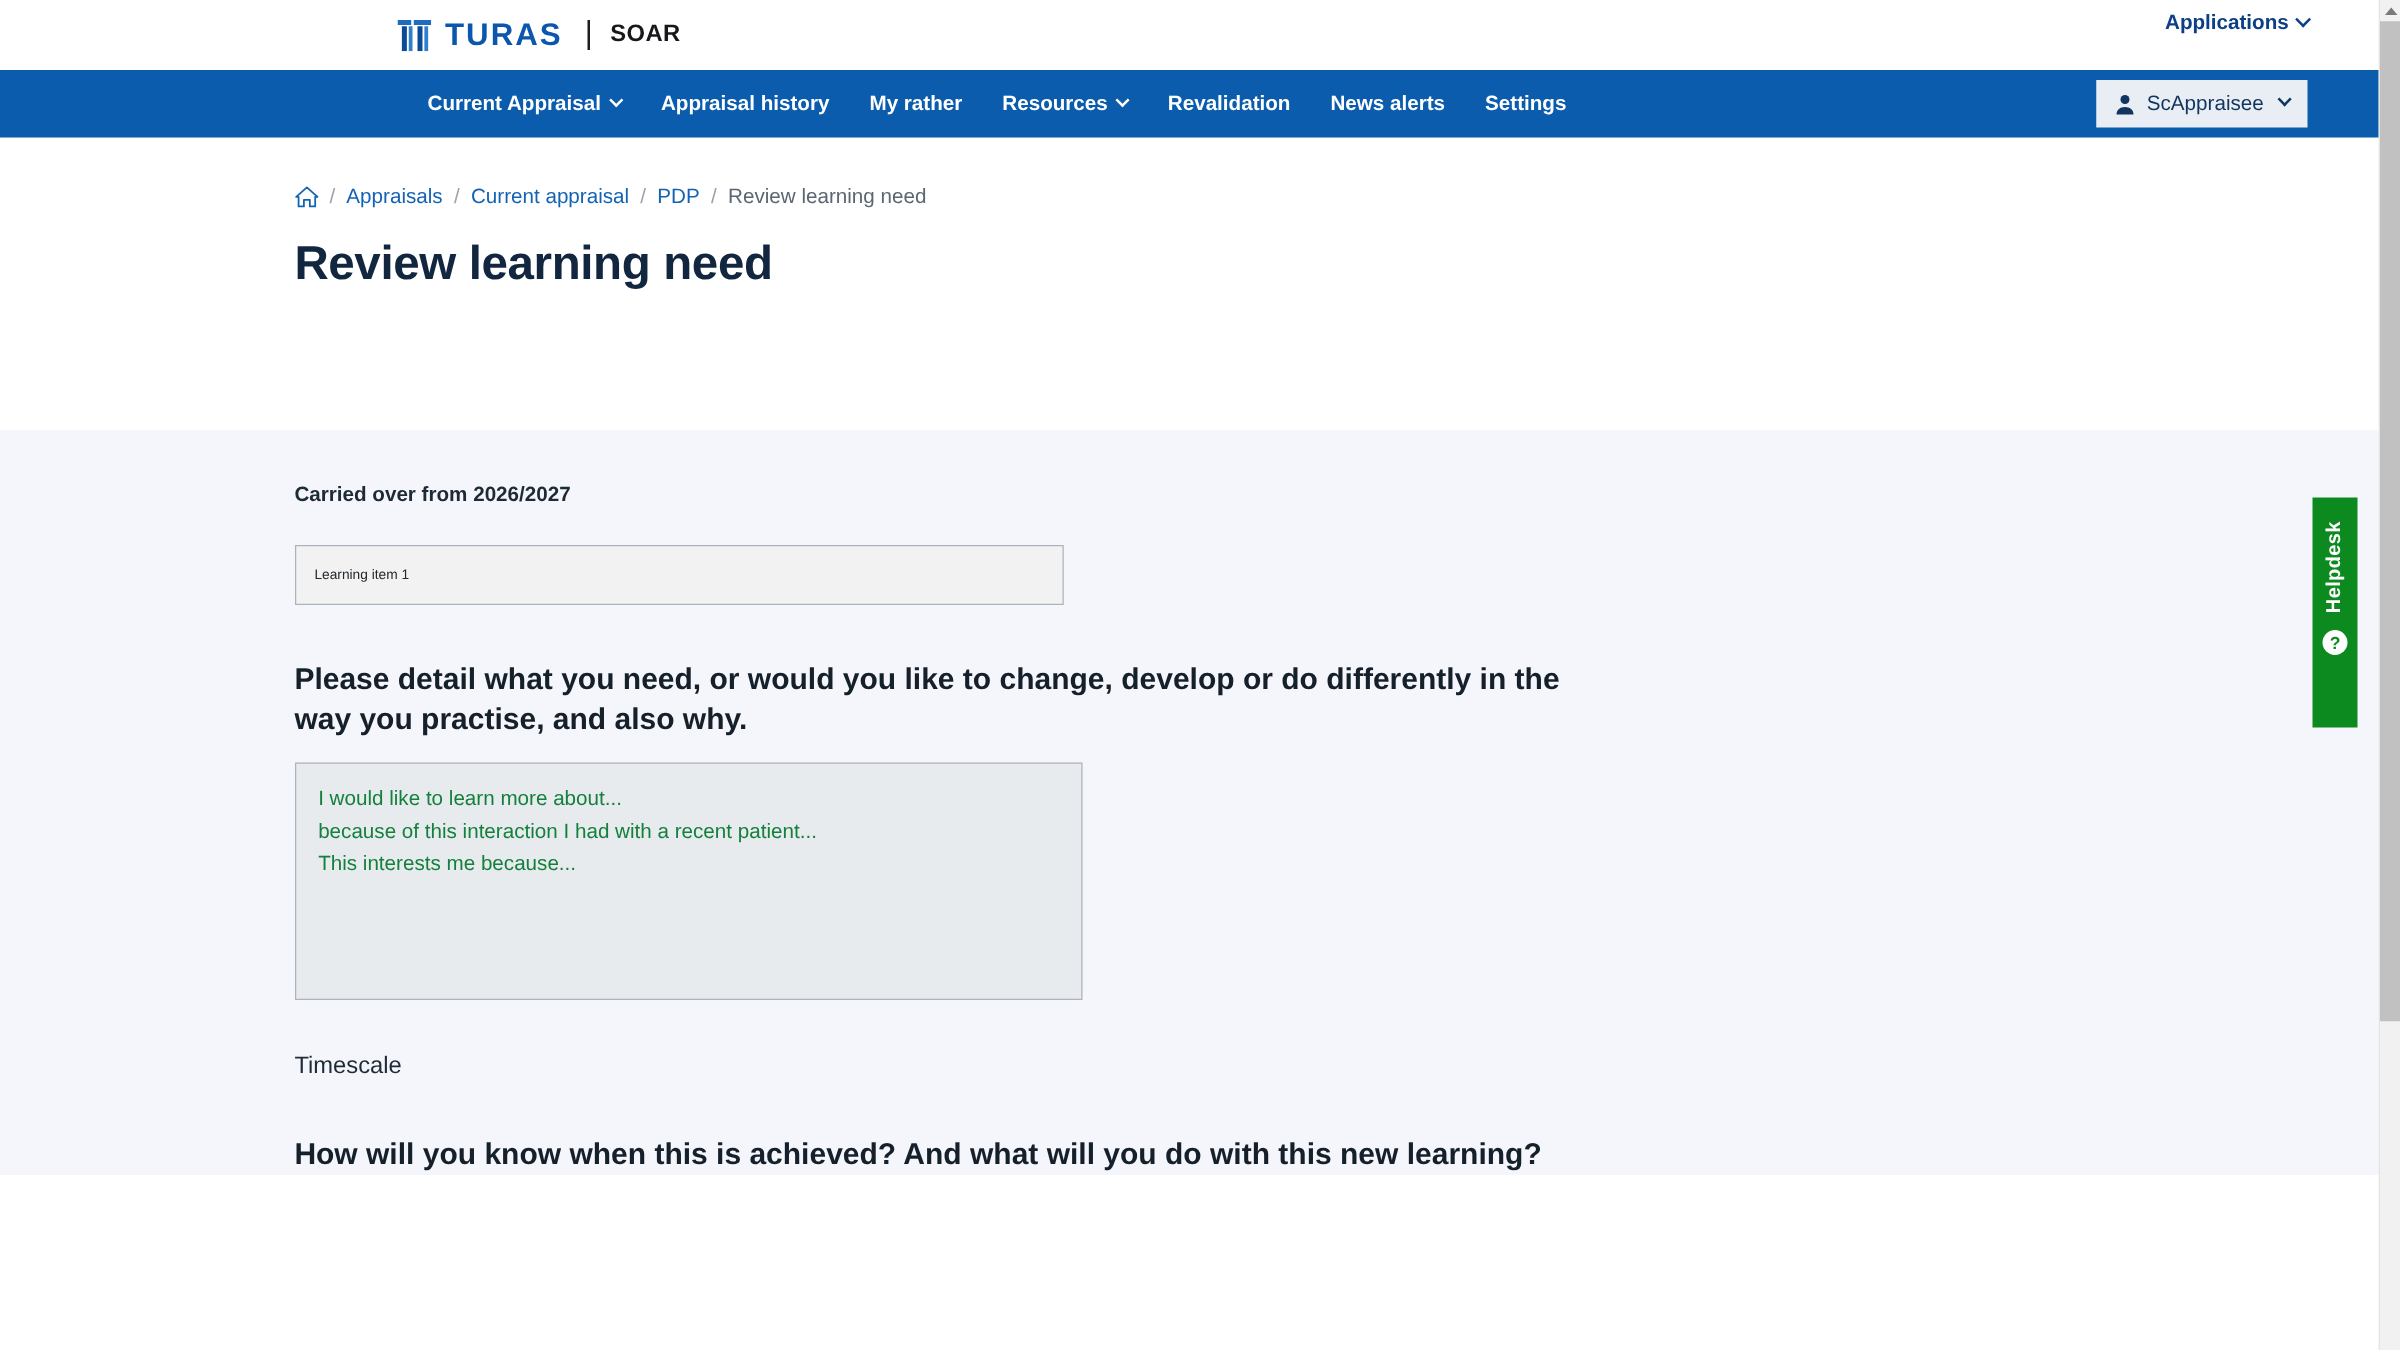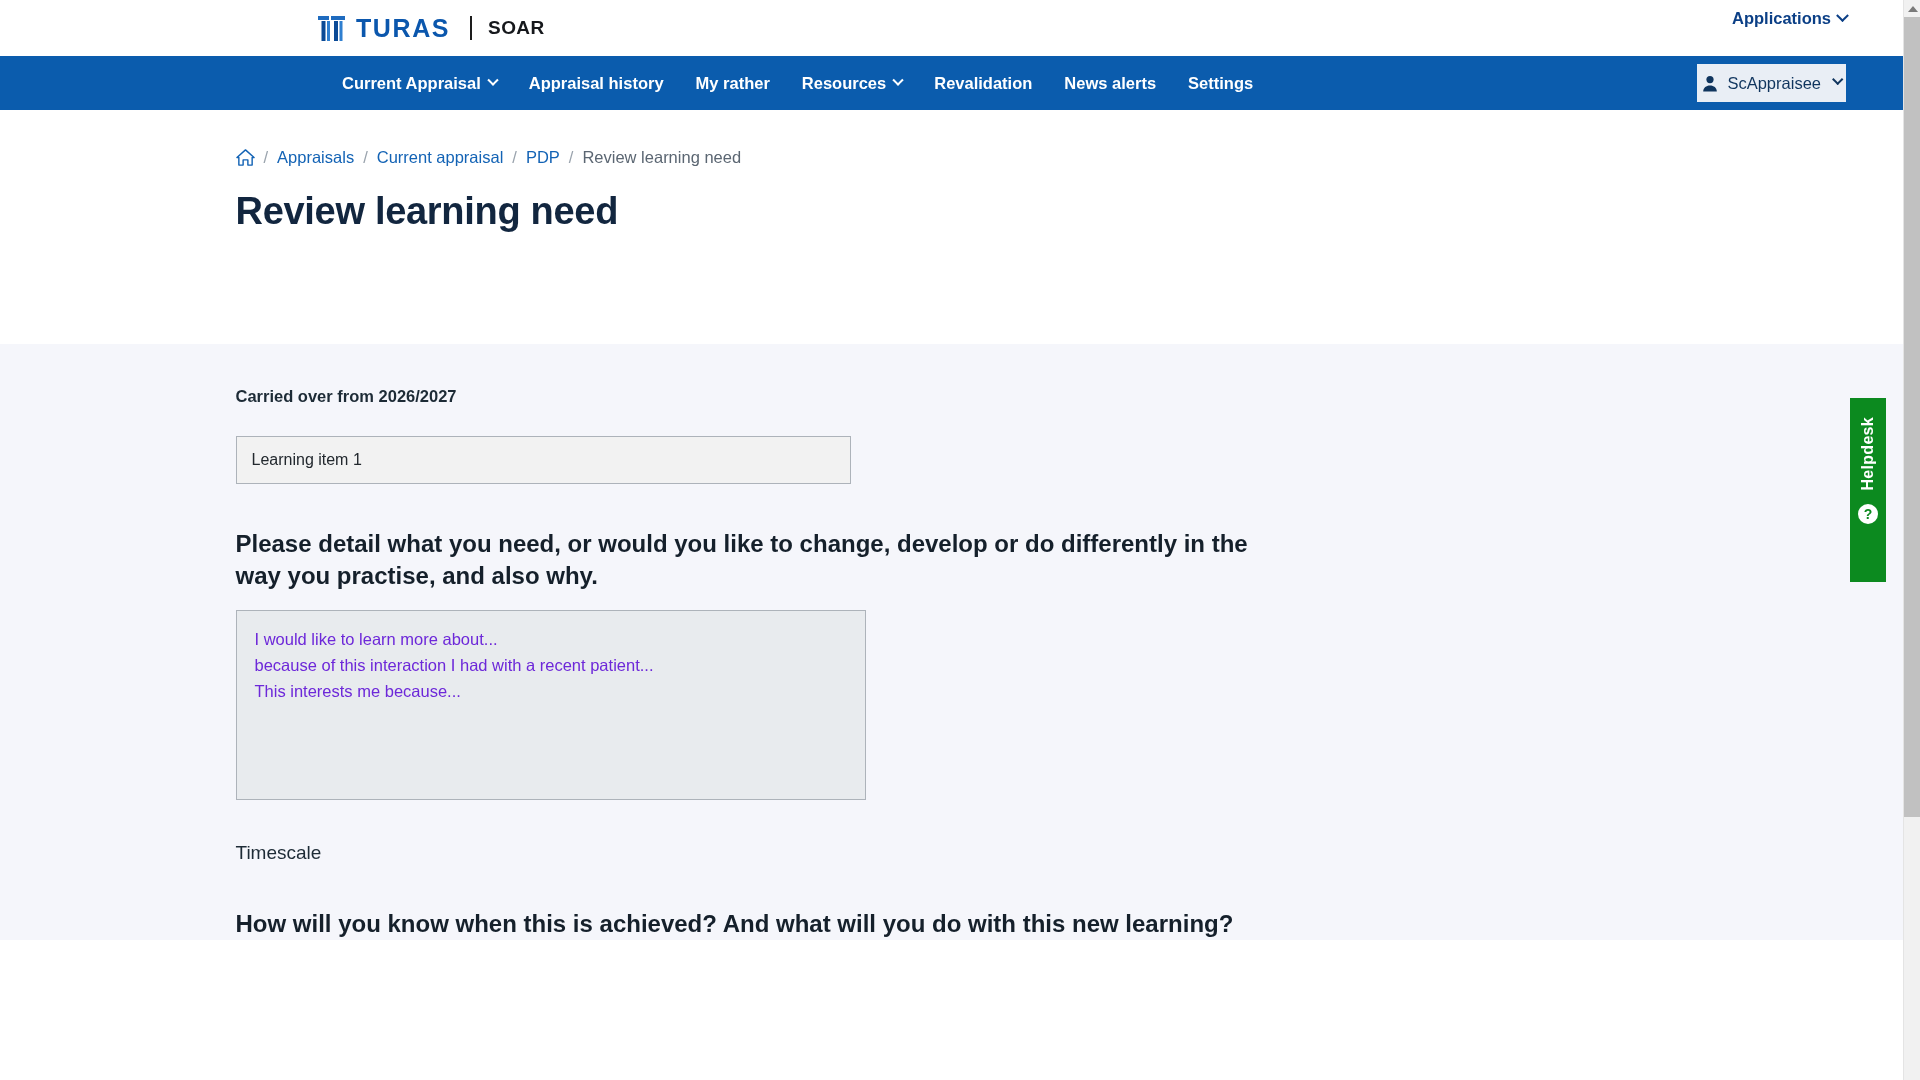--- a/index.html
+++ b/index.html
@@ -134,21 +134,21 @@
     border-right: 2px solid #ffffff;
     border-bottom: 2px solid #ffffff;
     transform: rotate(45deg) translate(-2px,-2px);
   }
   .user-pill {
     position: absolute;
     right: 57px;
     background: #e9eef5;
     color: #10355e;
     height: 38px;
-    padding: 0 5px;
+    padding: 0 15px;
     display: flex;
     align-items: center;
     gap: 9px;
     font-size: 16.5px;
     font-weight: 500;
     border: none;
     cursor: pointer;
     font-family: "Liberation Sans", sans-serif;
   }
   .person-icon { width: 16px; height: 17px; display:block; }
@@ -213,21 +213,21 @@
     color: #1d2b36;
     margin: 0 0 13px 0;
     font-weight: 400;
   }
   .readonly-input {
     width: 615px;
     height: 48px;
     background: #f2f2f2;
     border: 1px solid #adb3ba;
     padding: 0 15px;
-    font-size: 16px;
+    font-size: 11px;
     color: #22282e;
     font-family: "Liberation Sans", sans-serif;
     display: flex;
     align-items: center;
   }
   .q-block { margin-top: 44px; }
   .q-title {
     font-size: 24px;
     font-weight: bold;
     color: #15202b;
@@ -243,21 +243,21 @@
     margin: 7px 0 0 0;
   }
   .readonly-textarea {
     width: 630px;
     height: 190px;
     background: #e8ebee;
     border: 1px solid #adb3ba;
     margin-top: 18px;
     padding: 16px 18px;
     font-size: 16.5px;
-    color: #6d28d9;
+    color: #15803d;
     line-height: 1.57;
     white-space: pre-line;
     overflow: hidden;
   }
   .section-gap { margin-top: 42px; }
 
   
   .helpdesk {
     position: absolute;
     right: 17px;

